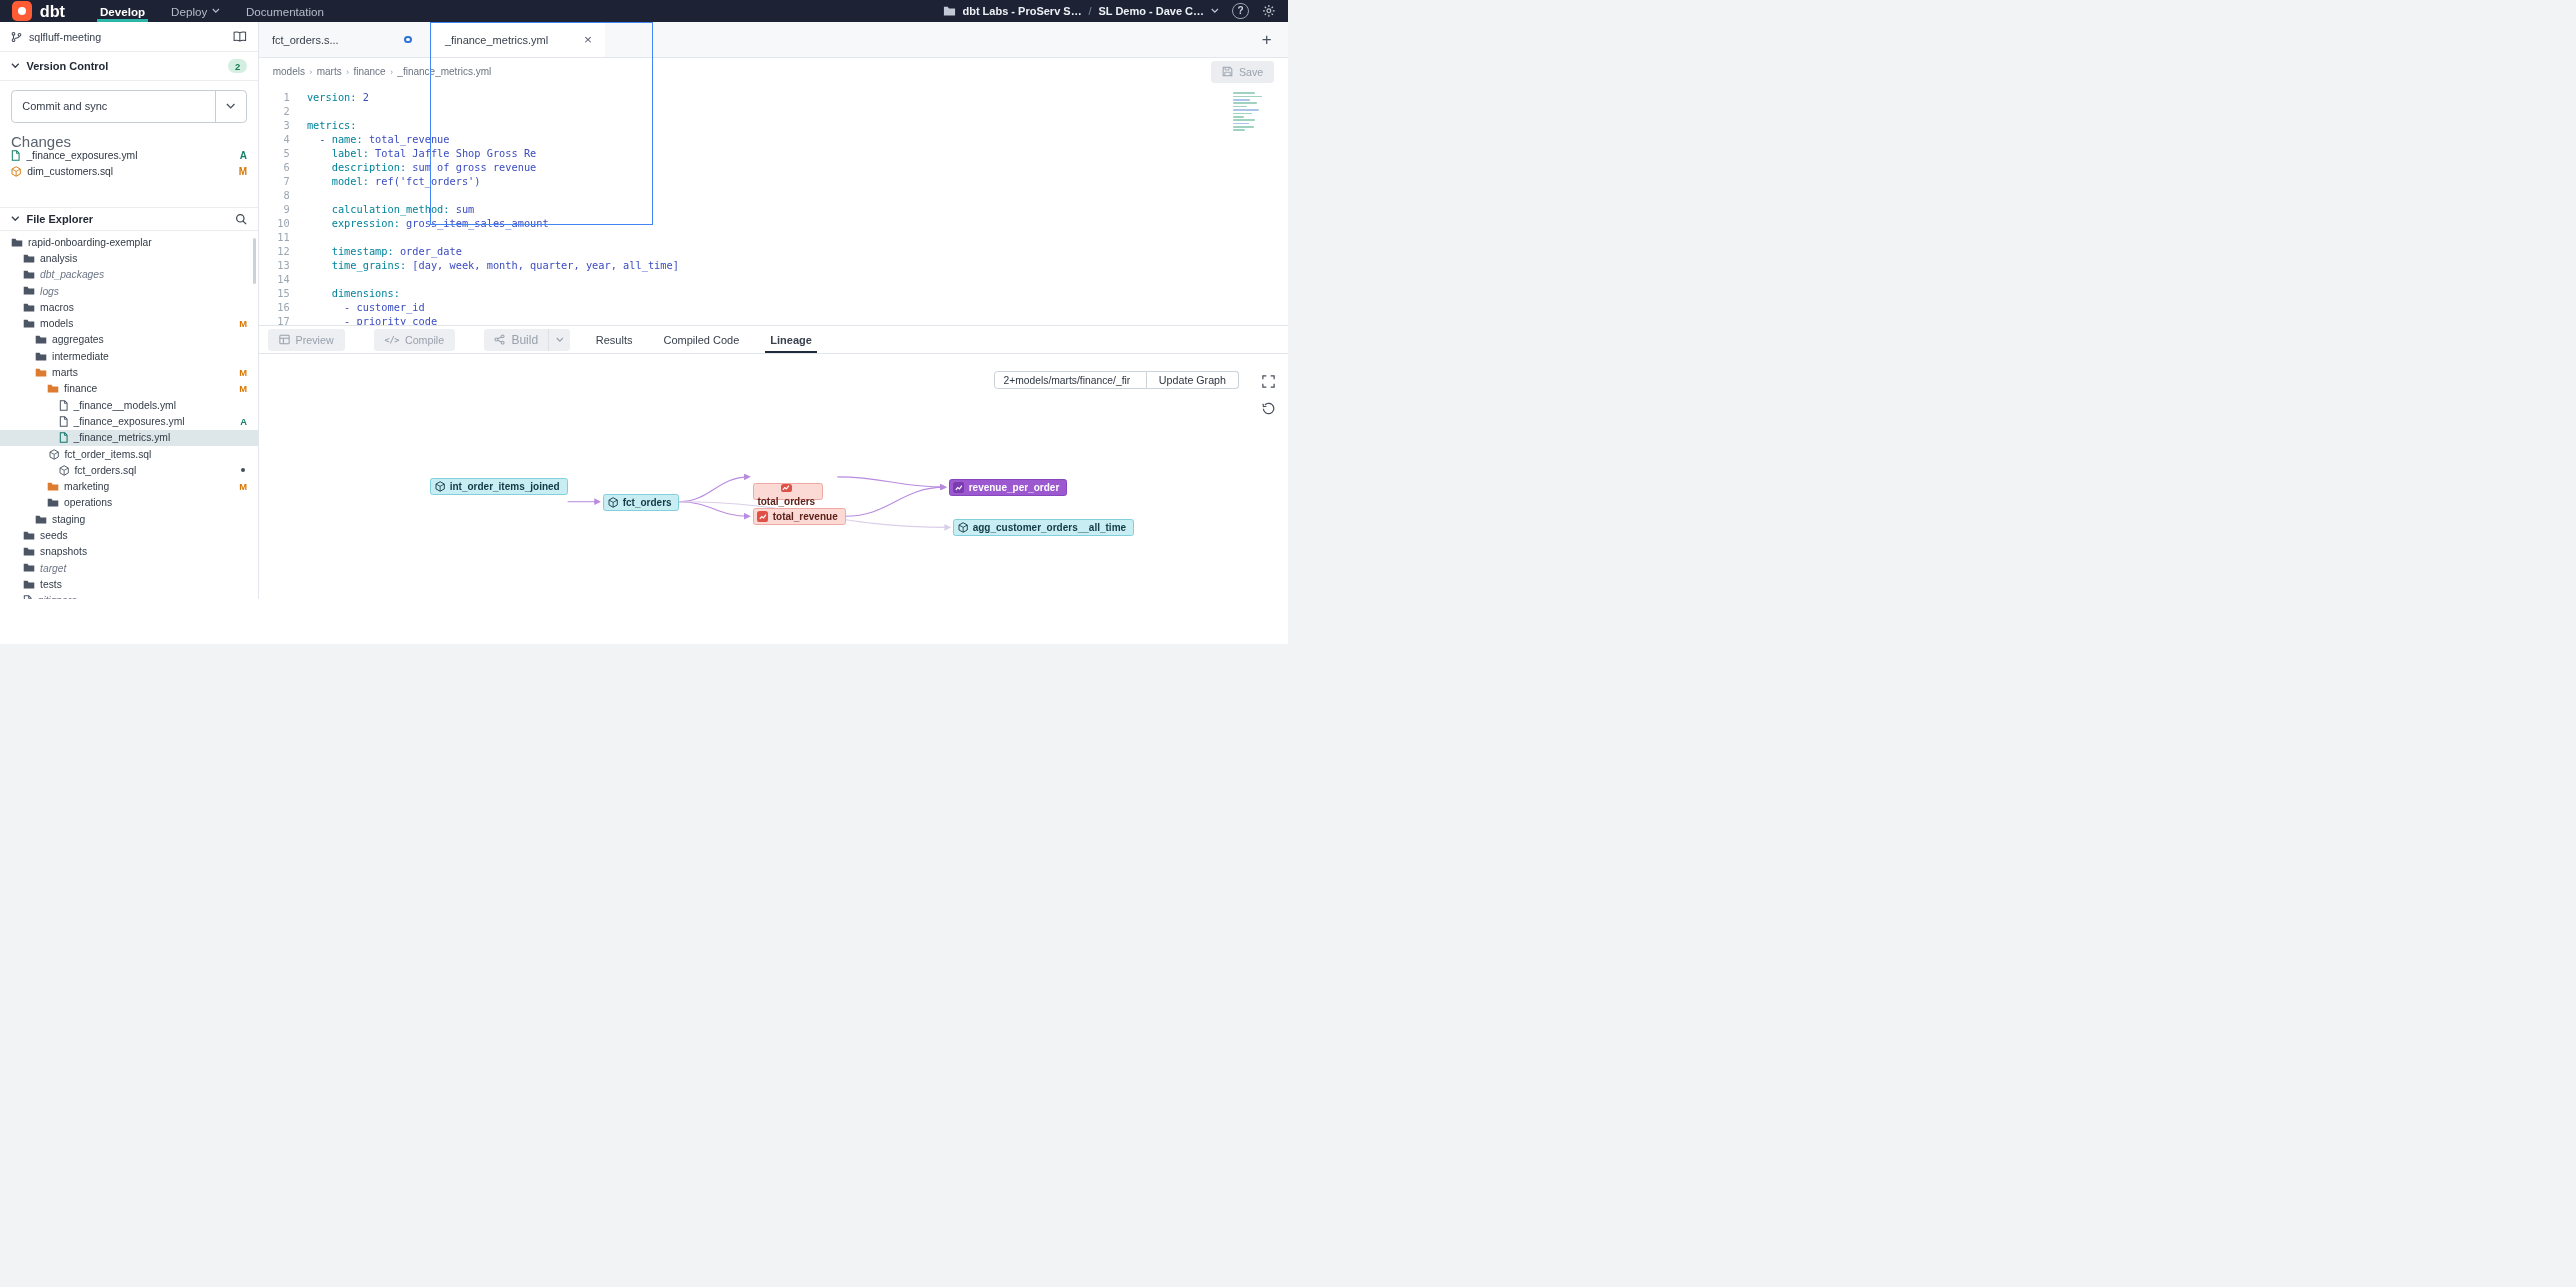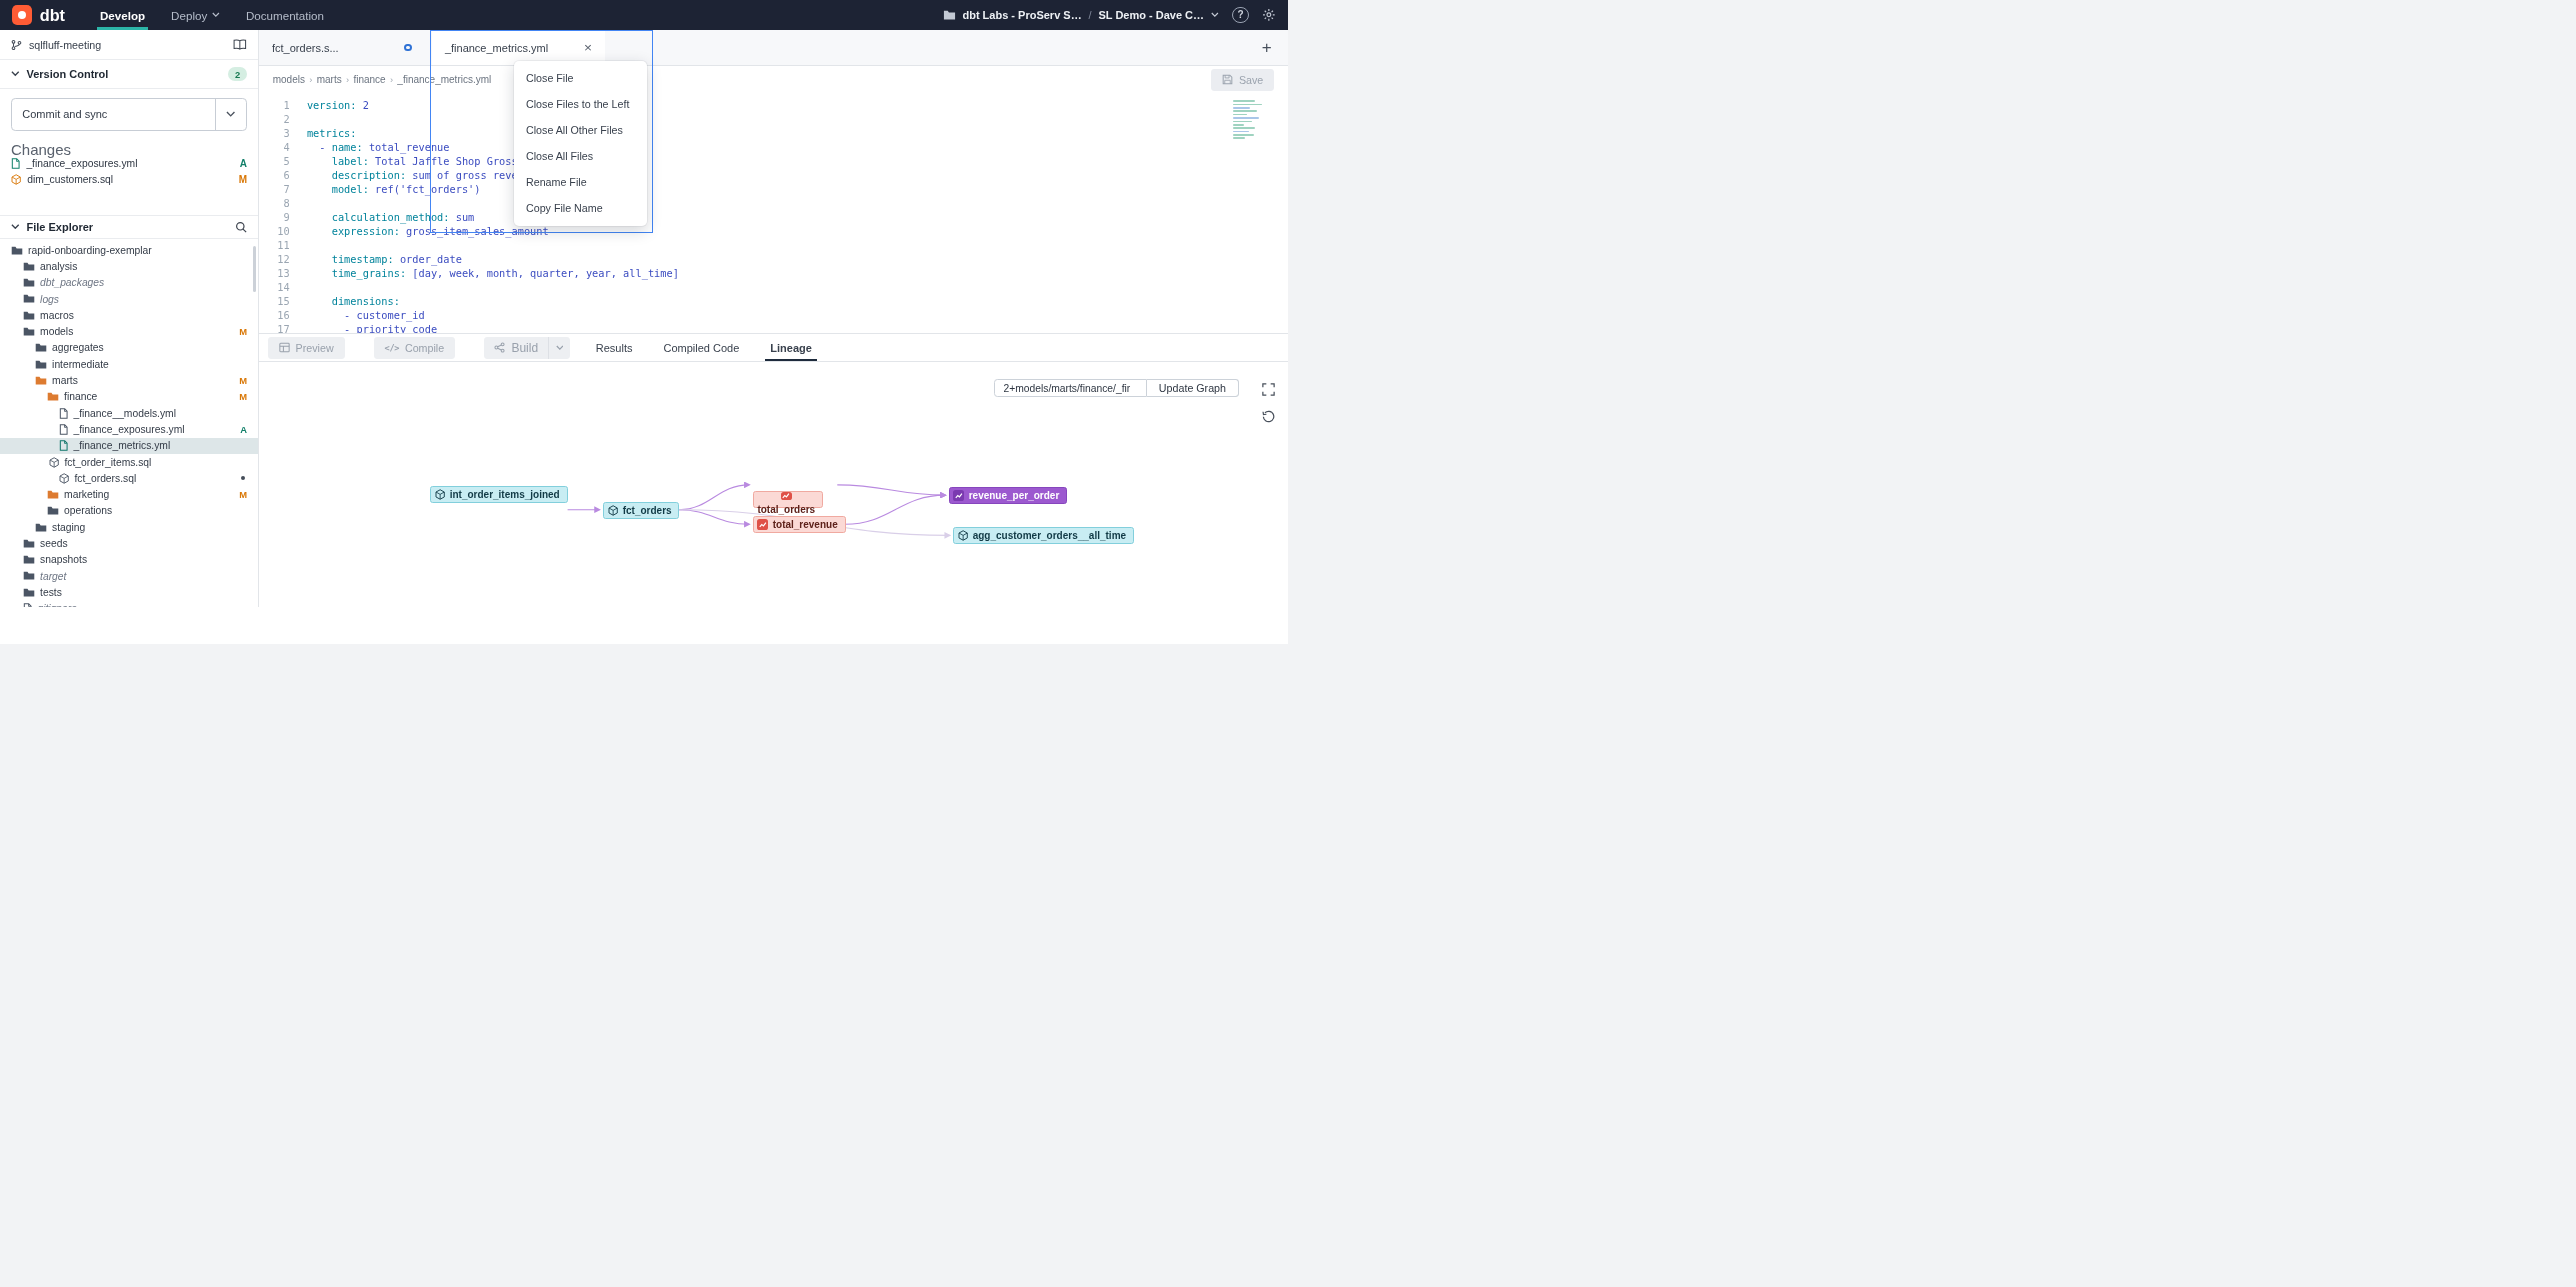--- a/index.html
+++ b/index.html
@@ -1,19 +1,19 @@
 <!DOCTYPE html>
 <html style="font-size:13.7px"><head>
 <meta charset="utf-8">
 <style>
 *{box-sizing:border-box;margin:0;padding:0}
 body{margin:0;background:#f2f3f5;font-family:"Liberation Sans",sans-serif}
 .app{position:relative;width:1288px;height:644px;background:#fff;overflow:hidden;color:#2a313c}
 
-.topbar{height:30px;background:#1d2334;display:flex;align-items:center;padding:0 12px}
+.topbar{height:22px;background:#1d2334;display:flex;align-items:center;padding:0 12px}
 .logo{display:flex;align-items:center;gap:7.7px;margin-right:22px;cursor:pointer}
 .logo-mark{width:20px;height:20px;border-radius:5.1px;background:#ff5c35;position:relative}
 .logo-mark::after{content:"";position:absolute;inset:6px;background:#fff;border-radius:50%}
 .logo-text{color:#fff;font-size:16.3px;font-weight:700}
 .topnav{display:flex;align-self:stretch}
 .nav-item{display:flex;align-items:center;gap:5.1px;padding:0 13px;color:#b6bdca;font-size:11.6px;position:relative;cursor:pointer}
 .nav-item.active{color:#fff;font-weight:700}
 .nav-item.active::after{content:"";position:absolute;left:10.3px;right:10.3px;bottom:0;height:2.6px;background:#2cb5a8}
 .top-right{margin-left:auto;display:flex;align-items:center;gap:13.7px}
 .account{display:flex;align-items:center;gap:6.9px;font-size:11px;font-weight:700;color:#eef1f5;cursor:pointer}
@@ -645,25 +645,17 @@
               <svg width="10.3" height="11" viewBox="0 0 12 13">
                 <path d="M6 .9l4.9 2.7v5.8L6 12.1 1.1 9.4V3.6z" fill="none" stroke="#113a46" stroke-width="1.1"></path>
                 <path d="M1.3 3.7L6 6.3l4.7-2.6M6 6.3v5.6" fill="none" stroke="#113a46" stroke-width="1"></path>
               </svg>
             </span>
             <span>agg_customer_orders__all_time</span>
           </div>
         </div>
 
       <div class="blue-box"></div>
-      <div class="ctx-menu" id="ctx-menu">
-          <div class="ctx-item">Close File</div>
-          <div class="ctx-item">Close Files to the Left</div>
-          <div class="ctx-item">Close All Other Files</div>
-          <div class="ctx-item">Close All Files</div>
-          <div class="ctx-item">Rename File</div>
-          <div class="ctx-item">Copy File Name</div>
-        </div>
     </main>
   </div>
 
 </div>
 
 
 </body></html>

